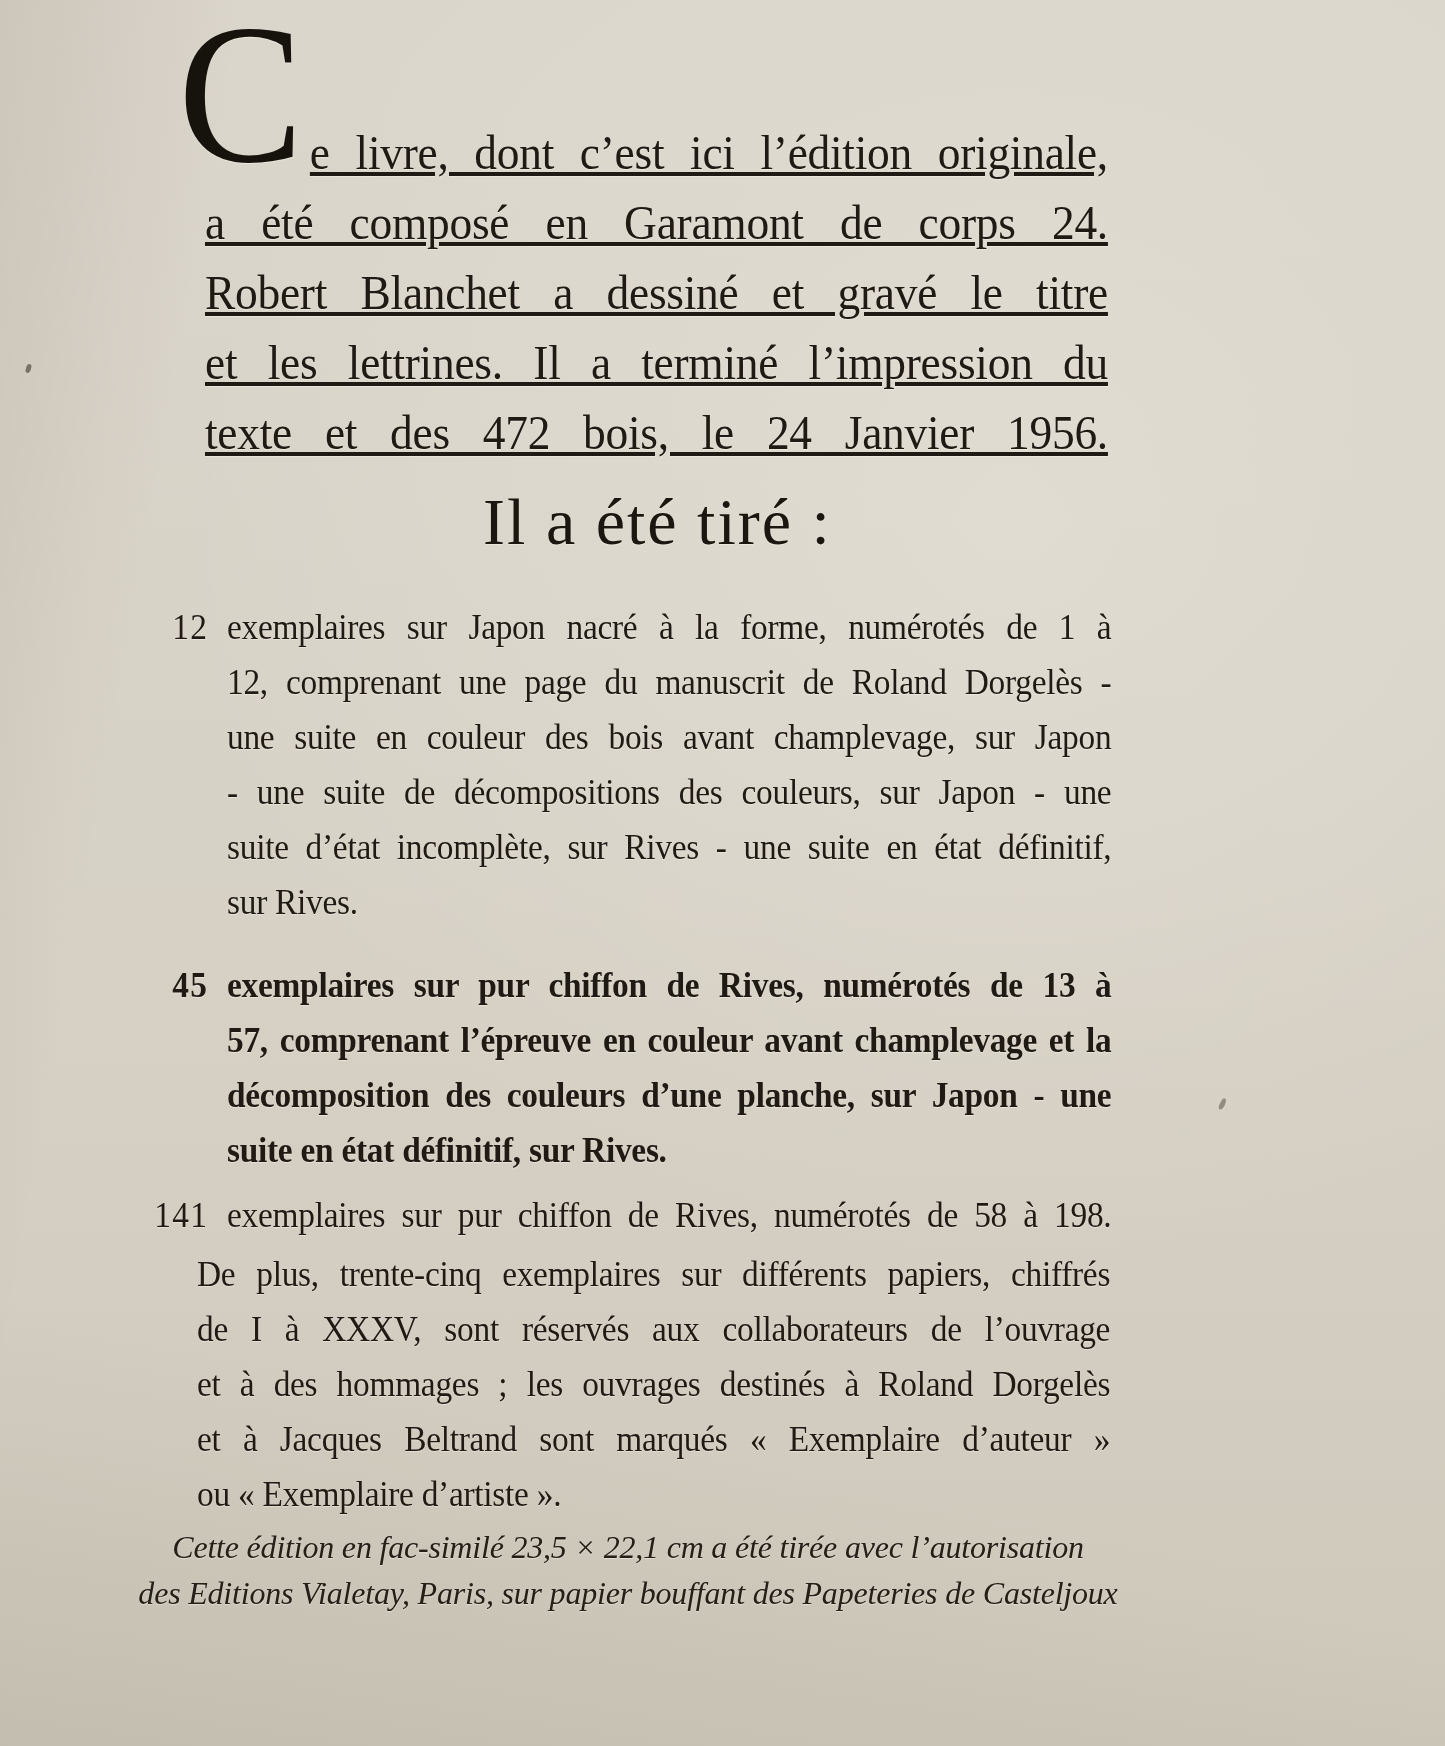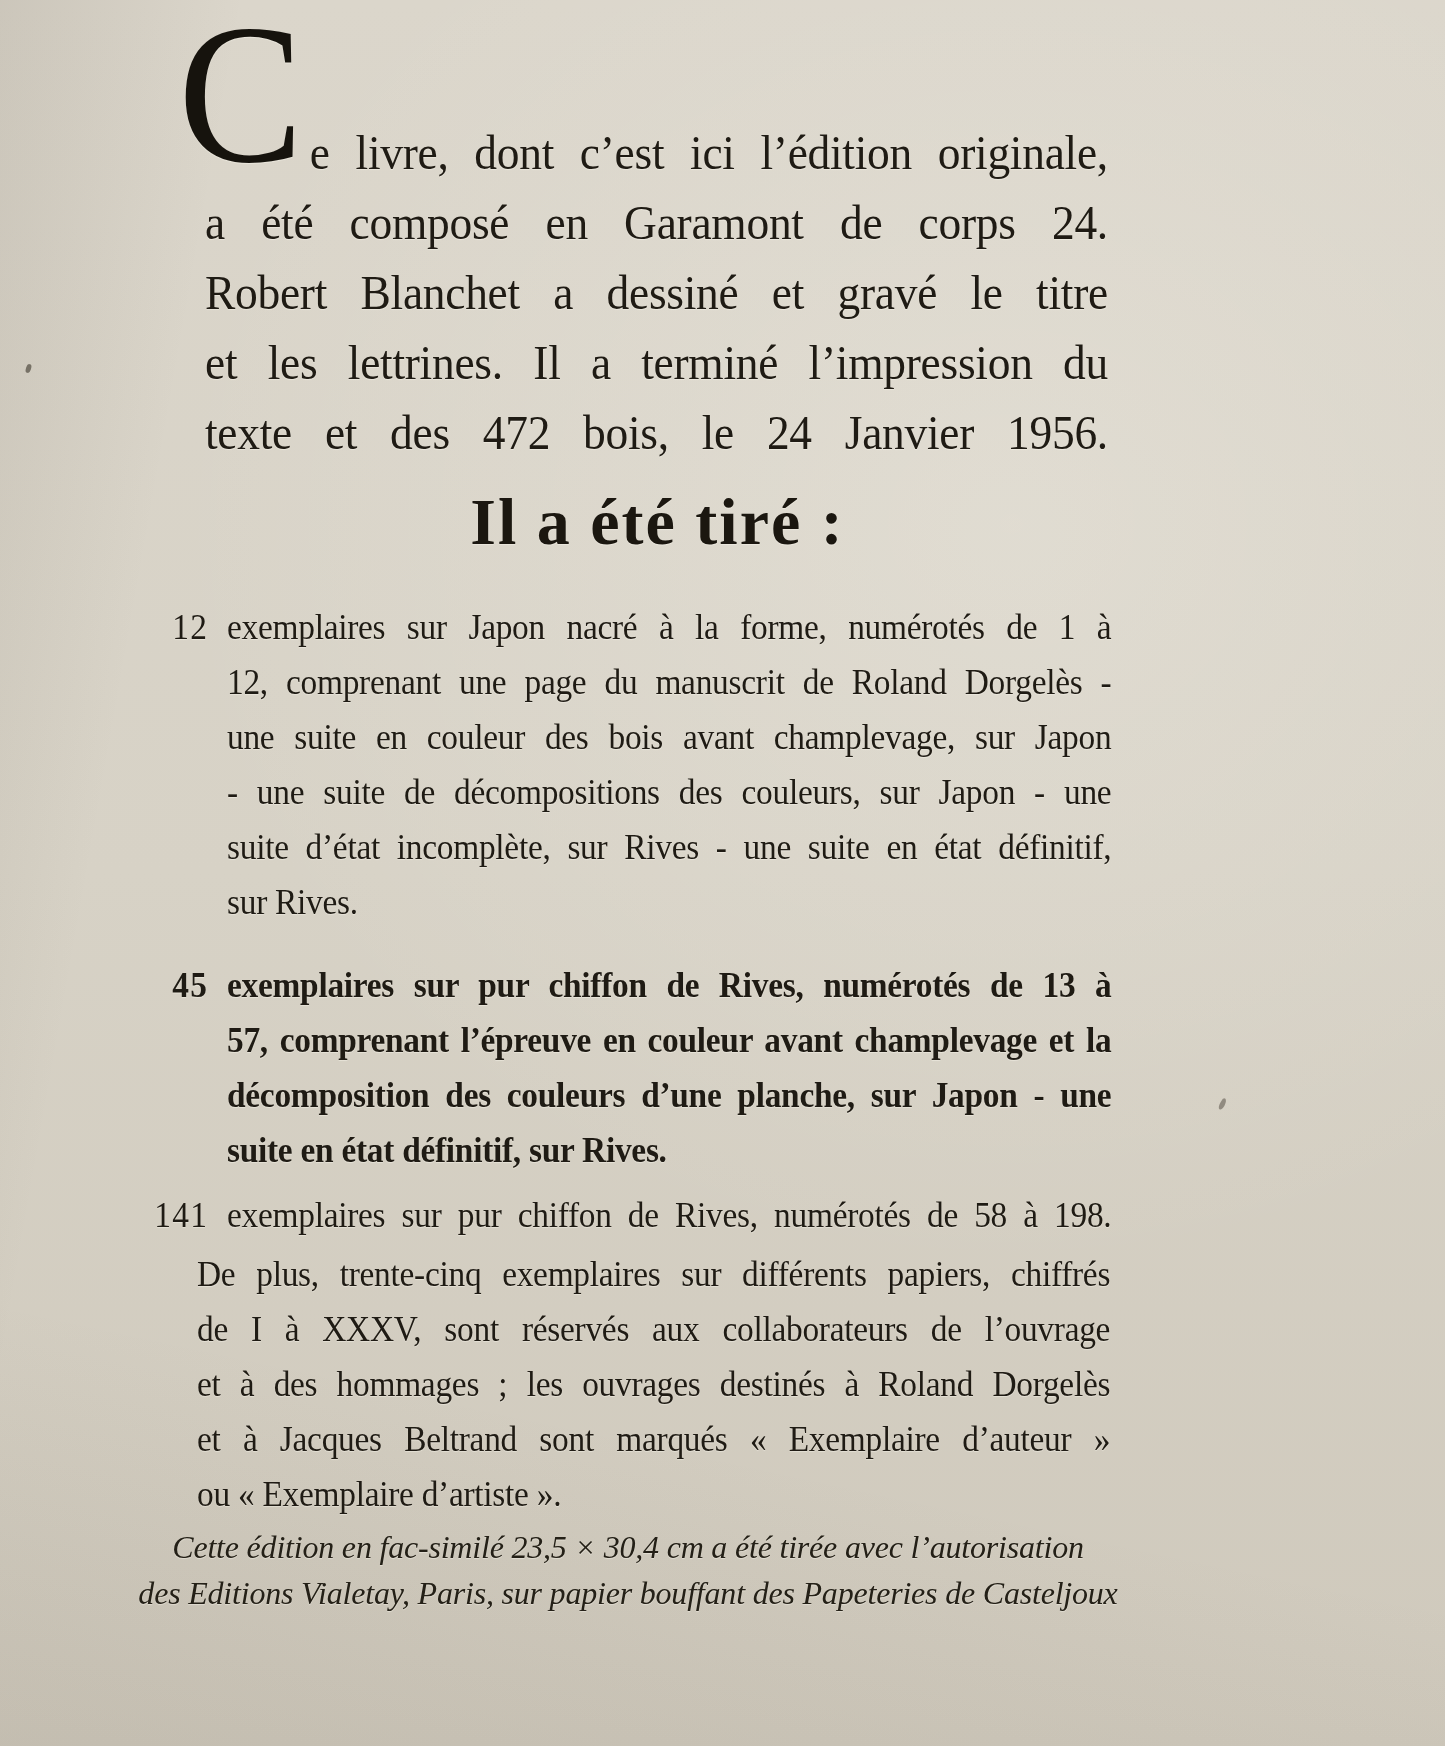--- a/index.html
+++ b/index.html
@@ -21,30 +21,30 @@
     position:absolute;left:178px;top:-6px;
     font-size:200px;line-height:1;
     transform:scaleX(0.94);transform-origin:left top;
     color:#16130d;
   }
 
   
   .j{text-align:justify;text-align-last:justify;}
   .j.last{text-align-last:left;}
 
-  .intro{margin:118px 0 0 205px;}
+  .intro{margin:118px 0 0 205px;text-decoration:underline;}
   .intro .iline{
     width:973px;transform:scaleX(0.928);transform-origin:0 0;
     font-size:49px;line-height:70px;letter-spacing:-0.3px;
   }
   .intro .iline.first{text-indent:113px;}
 
   .tirage{
     margin:14px 0 0 205px;width:905px;
-    text-align:center;font-weight:bold;
+    text-align:center;font-weight:normal;
     font-size:66px;line-height:80px;letter-spacing:2px;
     color:#1b1710;
   }
 
   .editions{margin:38px 9px 0 227px;}
   .edition.e2{margin-top:28px;font-weight:bold;}
   .edition.e3{margin-top:10px;}
   .eline{
     position:relative;
     width:953px;transform:scaleX(0.928);transform-origin:0 0;
@@ -122,20 +122,20 @@
 
   <div class="reserved">
     <div class="eline j">De plus, trente-cinq exemplaires sur différents papiers, chiffrés</div>
     <div class="eline j">de I à XXXV, sont réservés aux collaborateurs de l’ouvrage</div>
     <div class="eline j">et à des hommages ; les ouvrages destinés à Roland Dorgelès</div>
     <div class="eline j">et à Jacques Beltrand sont marqués « Exemplaire d’auteur »</div>
     <div class="eline j last">ou « Exemplaire d’artiste ».</div>
   </div>
 
   <div class="facsimile">
-    <div>Cette édition en fac-similé 23,5 × 30,4 cm a été tirée avec l’autorisation</div>
+    <div>Cette édition en fac-similé 23,5 × 22,1 cm a été tirée avec l’autorisation</div>
     <div>des Editions Vialetay, Paris, sur papier bouffant des Papeteries de Casteljoux</div>
   </div>
 
   <div class="speck s1"></div>
   <div class="speck s2"></div>
 
 </div>
 
 </body></html>

